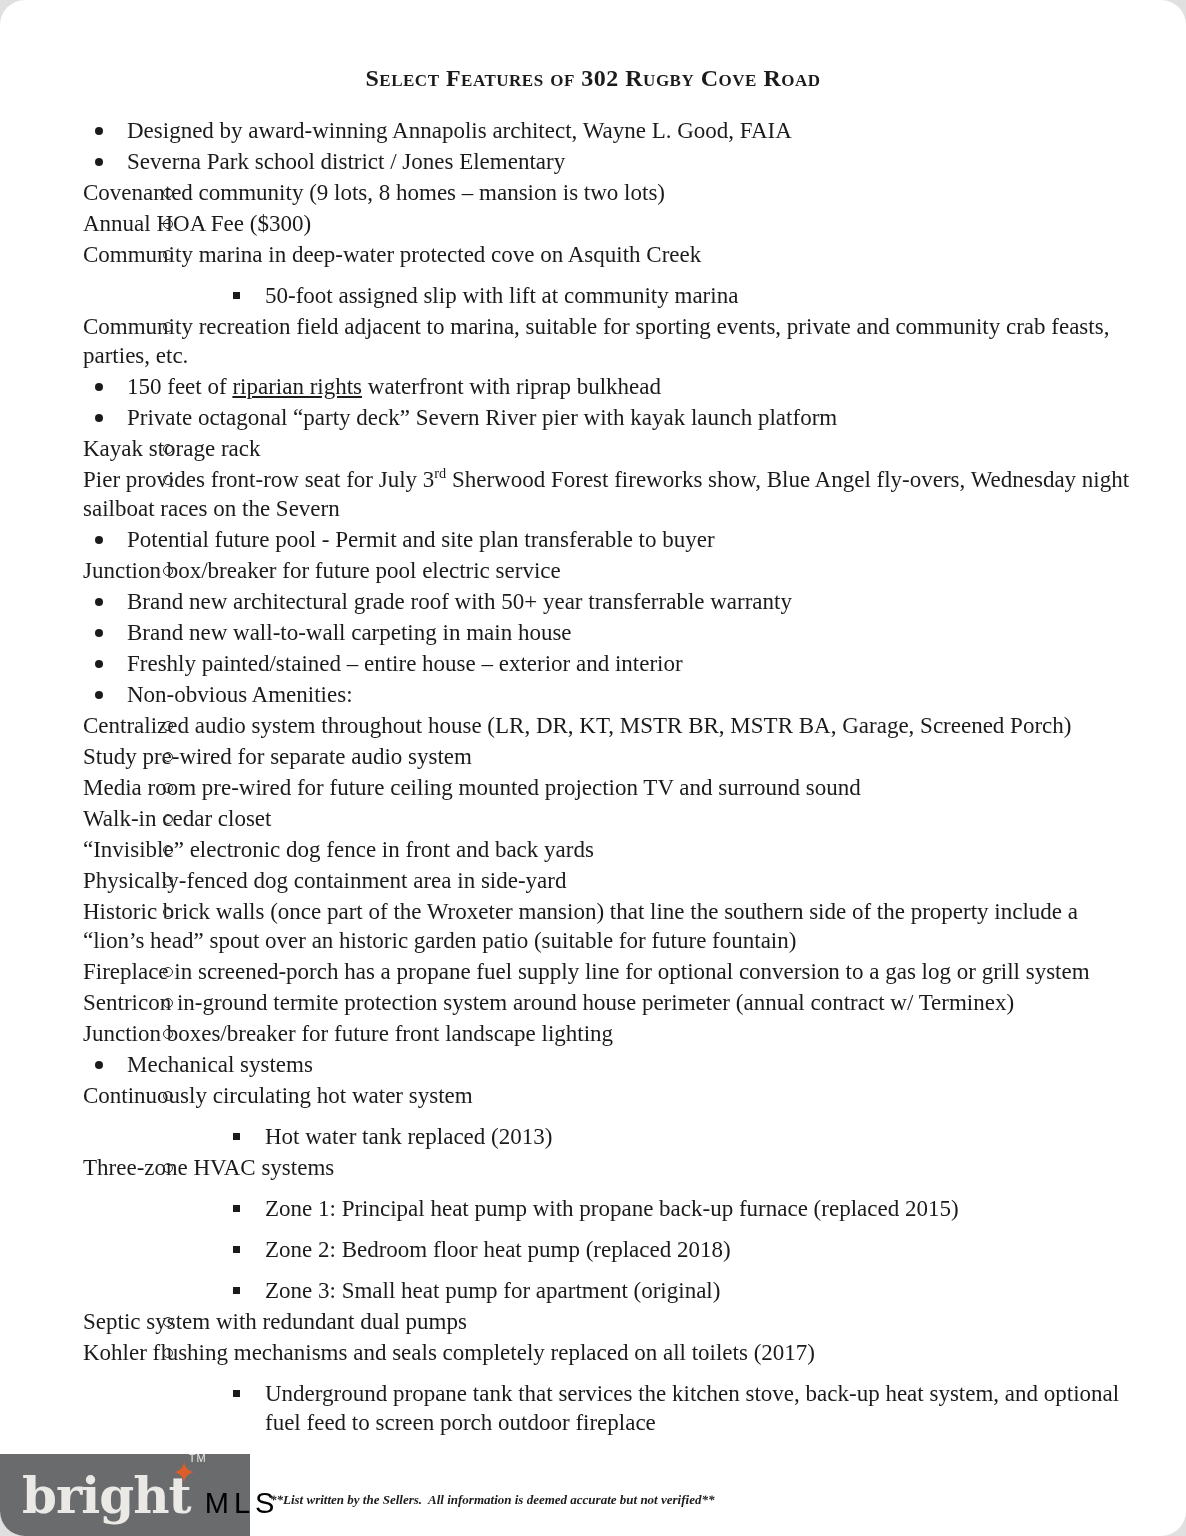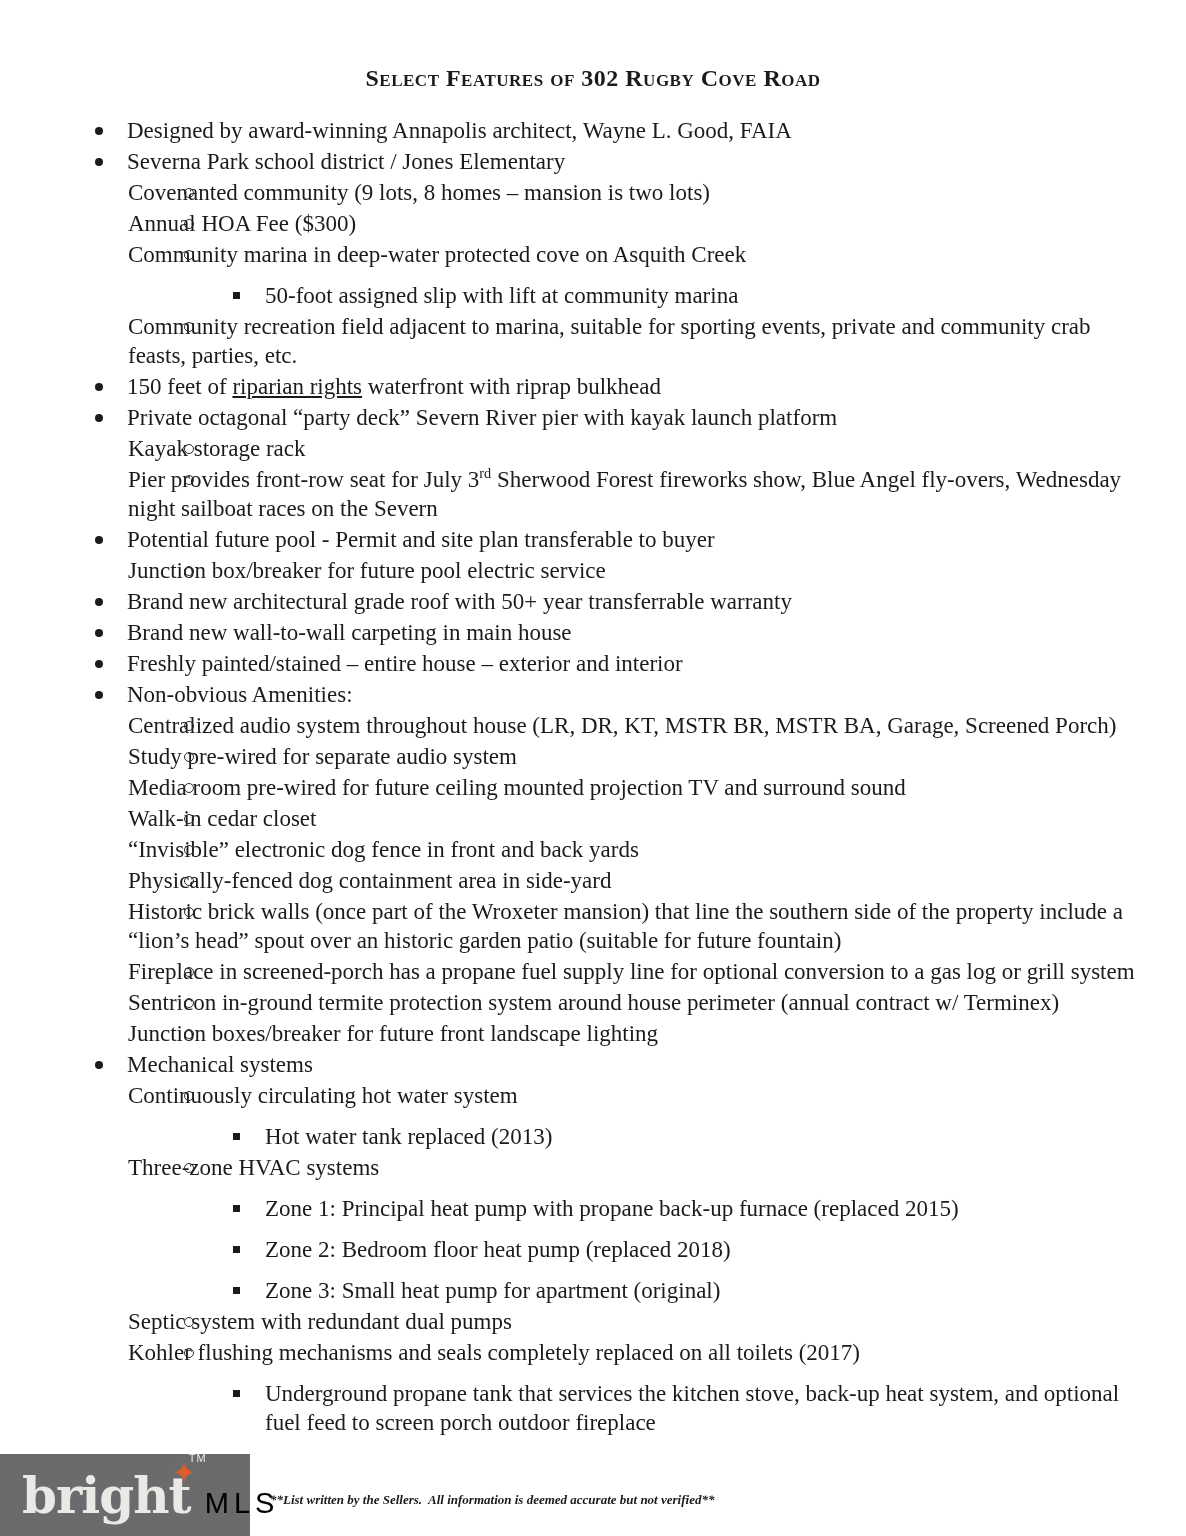--- a/index.html
+++ b/index.html
@@ -7,39 +7,40 @@
     position: relative;
     width: 1186px;
     height: 1536px;
     margin: 0 auto;
     background: #ffffff;
     box-sizing: border-box;
     padding-top: 64px;
     overflow: hidden;
     font-family: "Liberation Serif", "DejaVu Serif", serif;
     color: #1b1b1b;
+    border-radius: 25px;
   }
   .title {
     margin: 0 0 24px 0;
     text-align: center;
     font-size: 24px;
     font-weight: bold;
     font-variant: small-caps;
     letter-spacing: 0.5px;
     line-height: 28px;
   }
   .list { padding-right: 44px; }
   .item {
     position: relative;
     font-size: 23px;
     line-height: 29px;
     margin-bottom: 2px;
   }
   .item.l1 { padding-left: 127px; }
-  .item.l2 { padding-left: 107px; margin-left: 21px; }
+  .item.l2 { padding-left: 83px; }
   .item.l3 { padding-left: 265px; margin-top: 12px; }
   .marker { position: absolute; display: block; }
   .l1 .marker {
     left: 95px; top: 11px;
     width: 8px; height: 8px;
     background: #1b1b1b; border-radius: 50%;
   }
   .l2 .marker {
     left: 163px; top: 10px;
     width: 8px; height: 8px;

